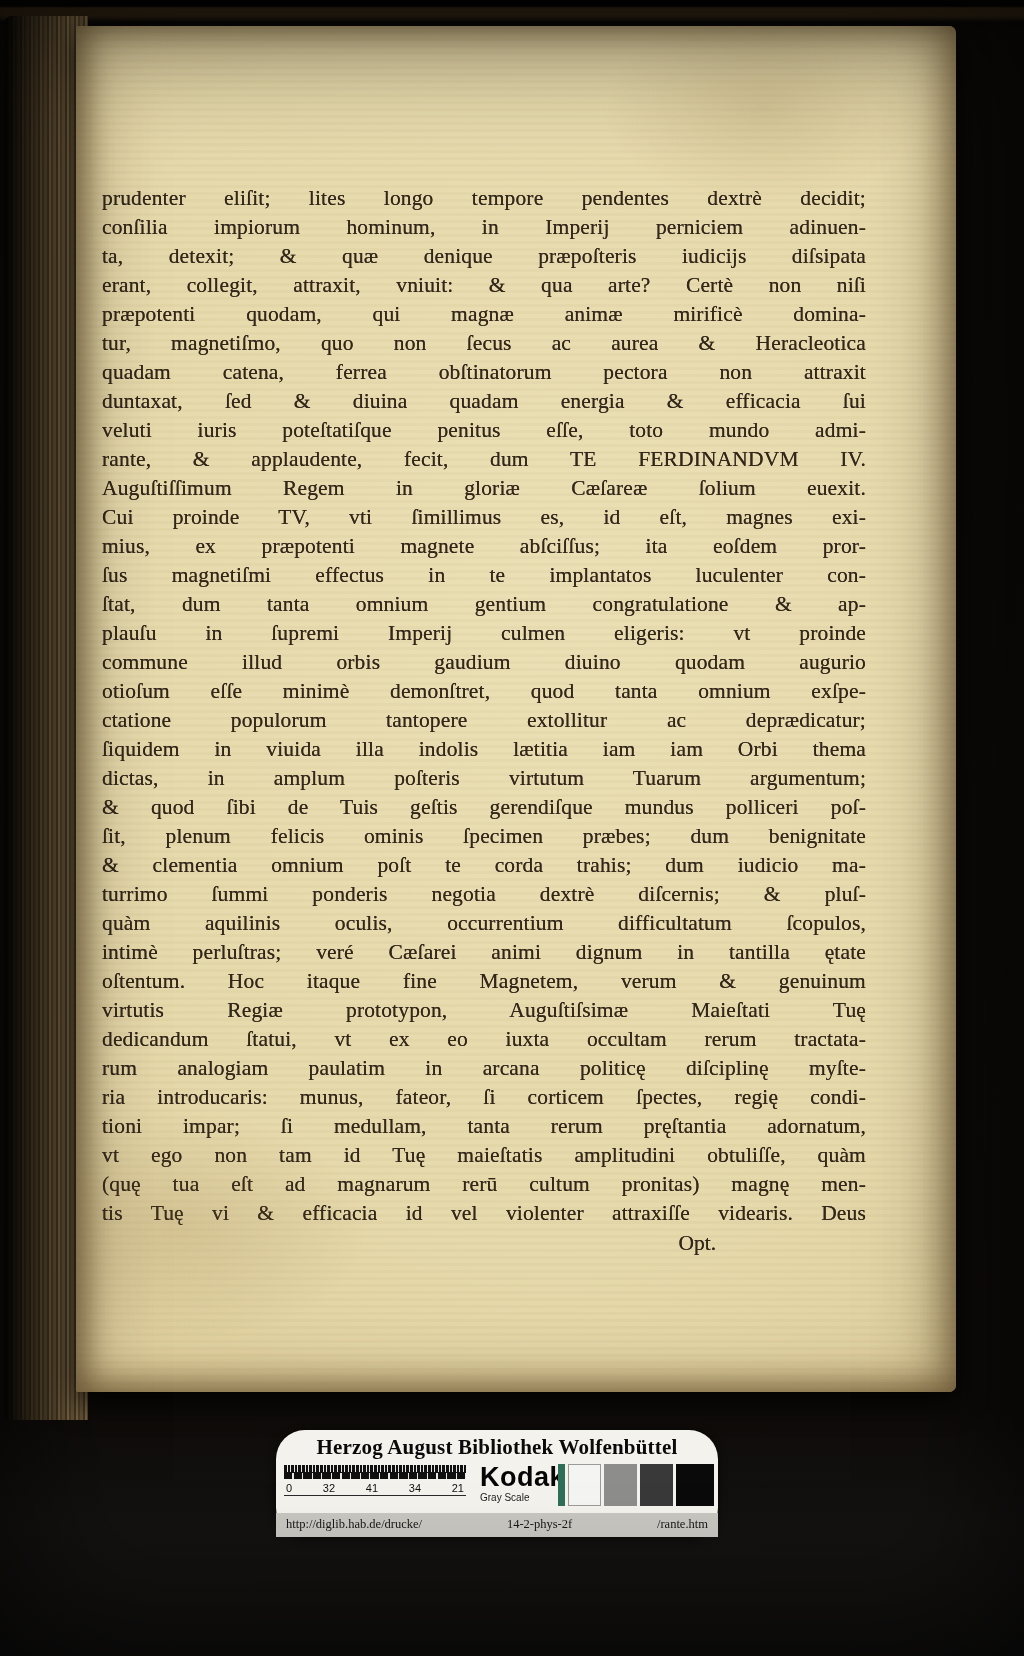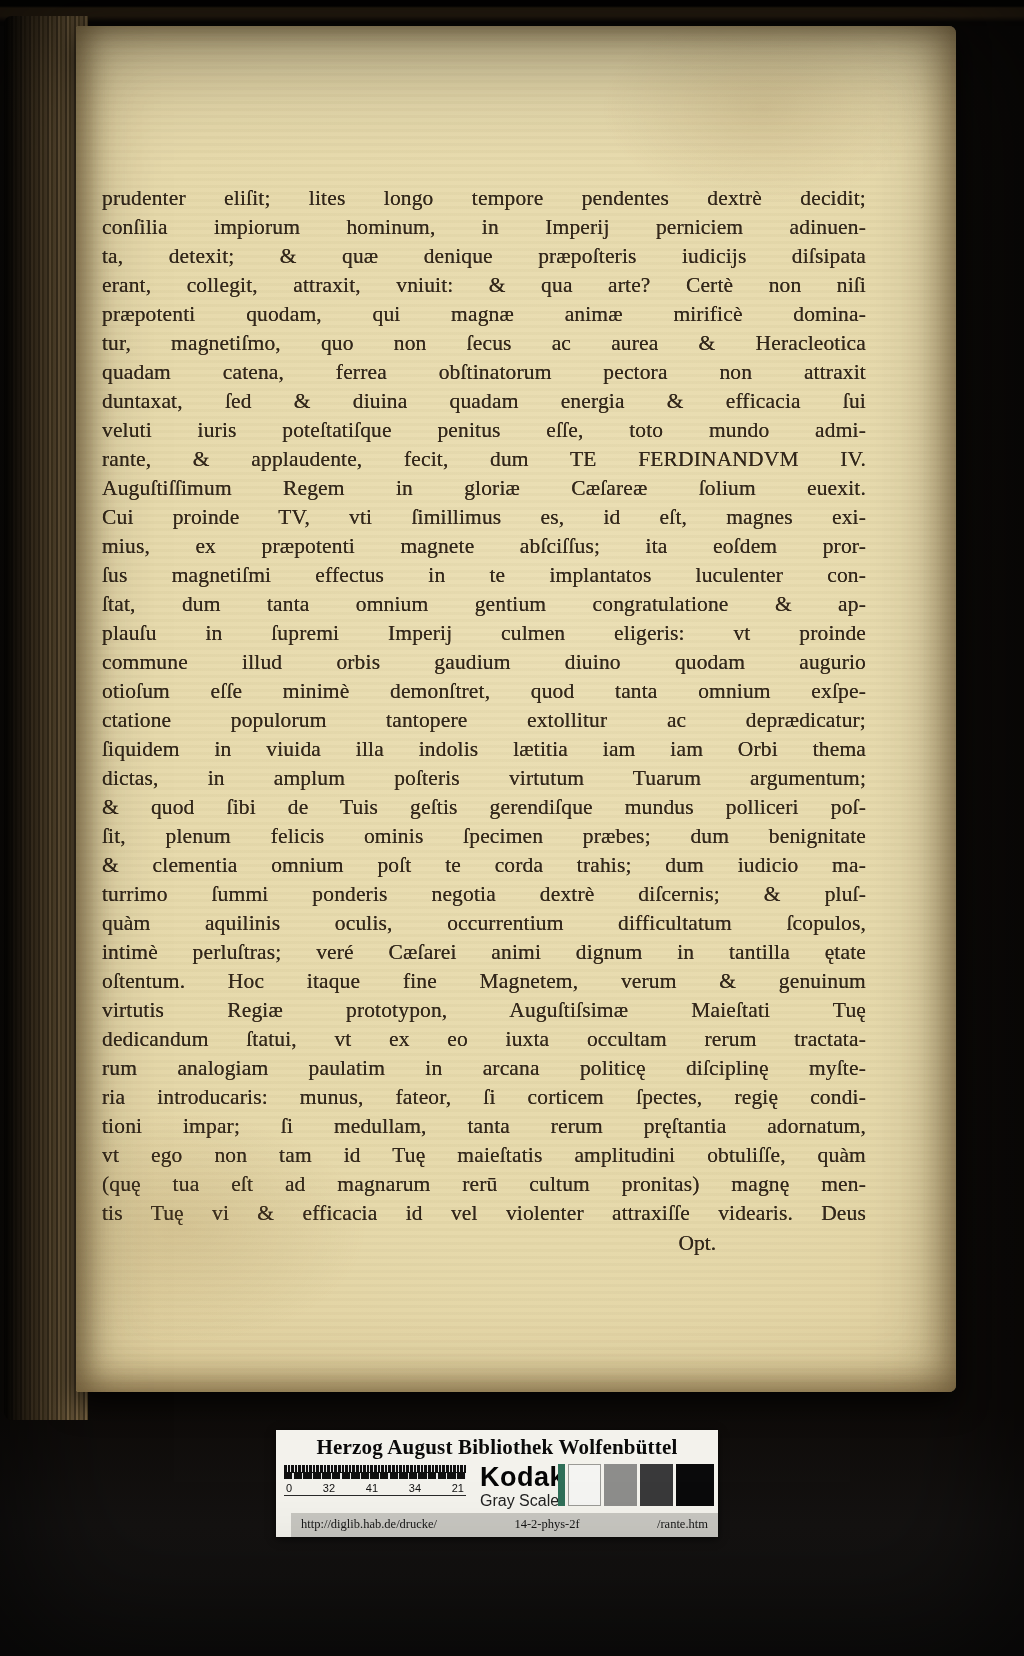--- a/index.html
+++ b/index.html
@@ -48,21 +48,21 @@
   }
   .catchword { text-align:right; padding-right:150px; margin-top:1px; }
   .vignette {
     position:absolute; inset:0; pointer-events:none;
     box-shadow:inset 0 0 130px 18px rgba(0,0,0,.62);
   }
 
   
   .footer {
     position:absolute; left:276px; top:1430px; width:442px;
-    background:#f3f2ec; box-shadow:0 2px 8px rgba(0,0,0,.6);
+    background:#f3f2ec; box-shadow:0 2px 8px rgba(0,0,0,.6);border-radius:29px;
   }
   .footer-title {
     font-family:"Liberation Serif", serif; font-weight:bold; font-size:21px;
     color:#0a0a0a; text-align:center; padding:5px 0 3px; letter-spacing:.2px;
   }
   .footer-mid { position:relative; height:50px; }
   .ruler { position:absolute; left:8px; top:2px; width:182px; }
   .ruler-bar { height:14px; background:#101010; position:relative; overflow:hidden; }
   .ruler-bar::after {
     content:""; position:absolute; left:0; top:0; right:0; height:7px;
@@ -76,33 +76,33 @@
     display:flex; justify-content:space-between; padding:3px 2px 1px;
     font-family:"Liberation Sans", sans-serif; font-size:11px; color:#111;
     border-bottom:1.5px solid #2a2a2a;
   }
   .kodak-block { position:absolute; left:204px; top:0; width:104px; text-align:left; }
   .kodak-word {
     font-family:"Liberation Sans", sans-serif; font-weight:bold; font-size:27px;
     color:#050505; letter-spacing:.5px; line-height:28px;
   }
   .grayscale-label {
-    font-family:"Liberation Sans", sans-serif; font-size:16px; color:#222; margin-top:1px;
+    font-family:"Liberation Sans", sans-serif; font-size:10px; color:#222; margin-top:1px;
   }
   .patches { position:absolute; right:4px; top:1px; display:flex; gap:3px; align-items:flex-start; }
   .reg-bar { width:7px; height:42px; background:#2f6f58; }
   .patch { width:33px; height:42px; }
   .patch-1 { background:#f4f4f2; border:1px solid #9a9a96; width:31px; height:40px; }
   .patch-2 { background:#8d8d8b; }
   .patch-3 { background:#39393a; }
   .patch-4 { background:#0a0a0b; width:38px; }
   .footer-urls {
     display:flex; justify-content:space-between; align-items:center;
     background:#c7c6c0; padding:4px 10px 5px;
-    font-family:"Liberation Serif", serif; font-size:12.5px; color:#151515;margin-left:15px;
+    font-family:"Liberation Serif", serif; font-size:12.5px; color:#151515;
   }
 </style>
 </head>
 <body>
 
 <div class="scan">
   <div class="top-board"></div>
   <div class="page-edges"></div>
 
   <div class="paper">

